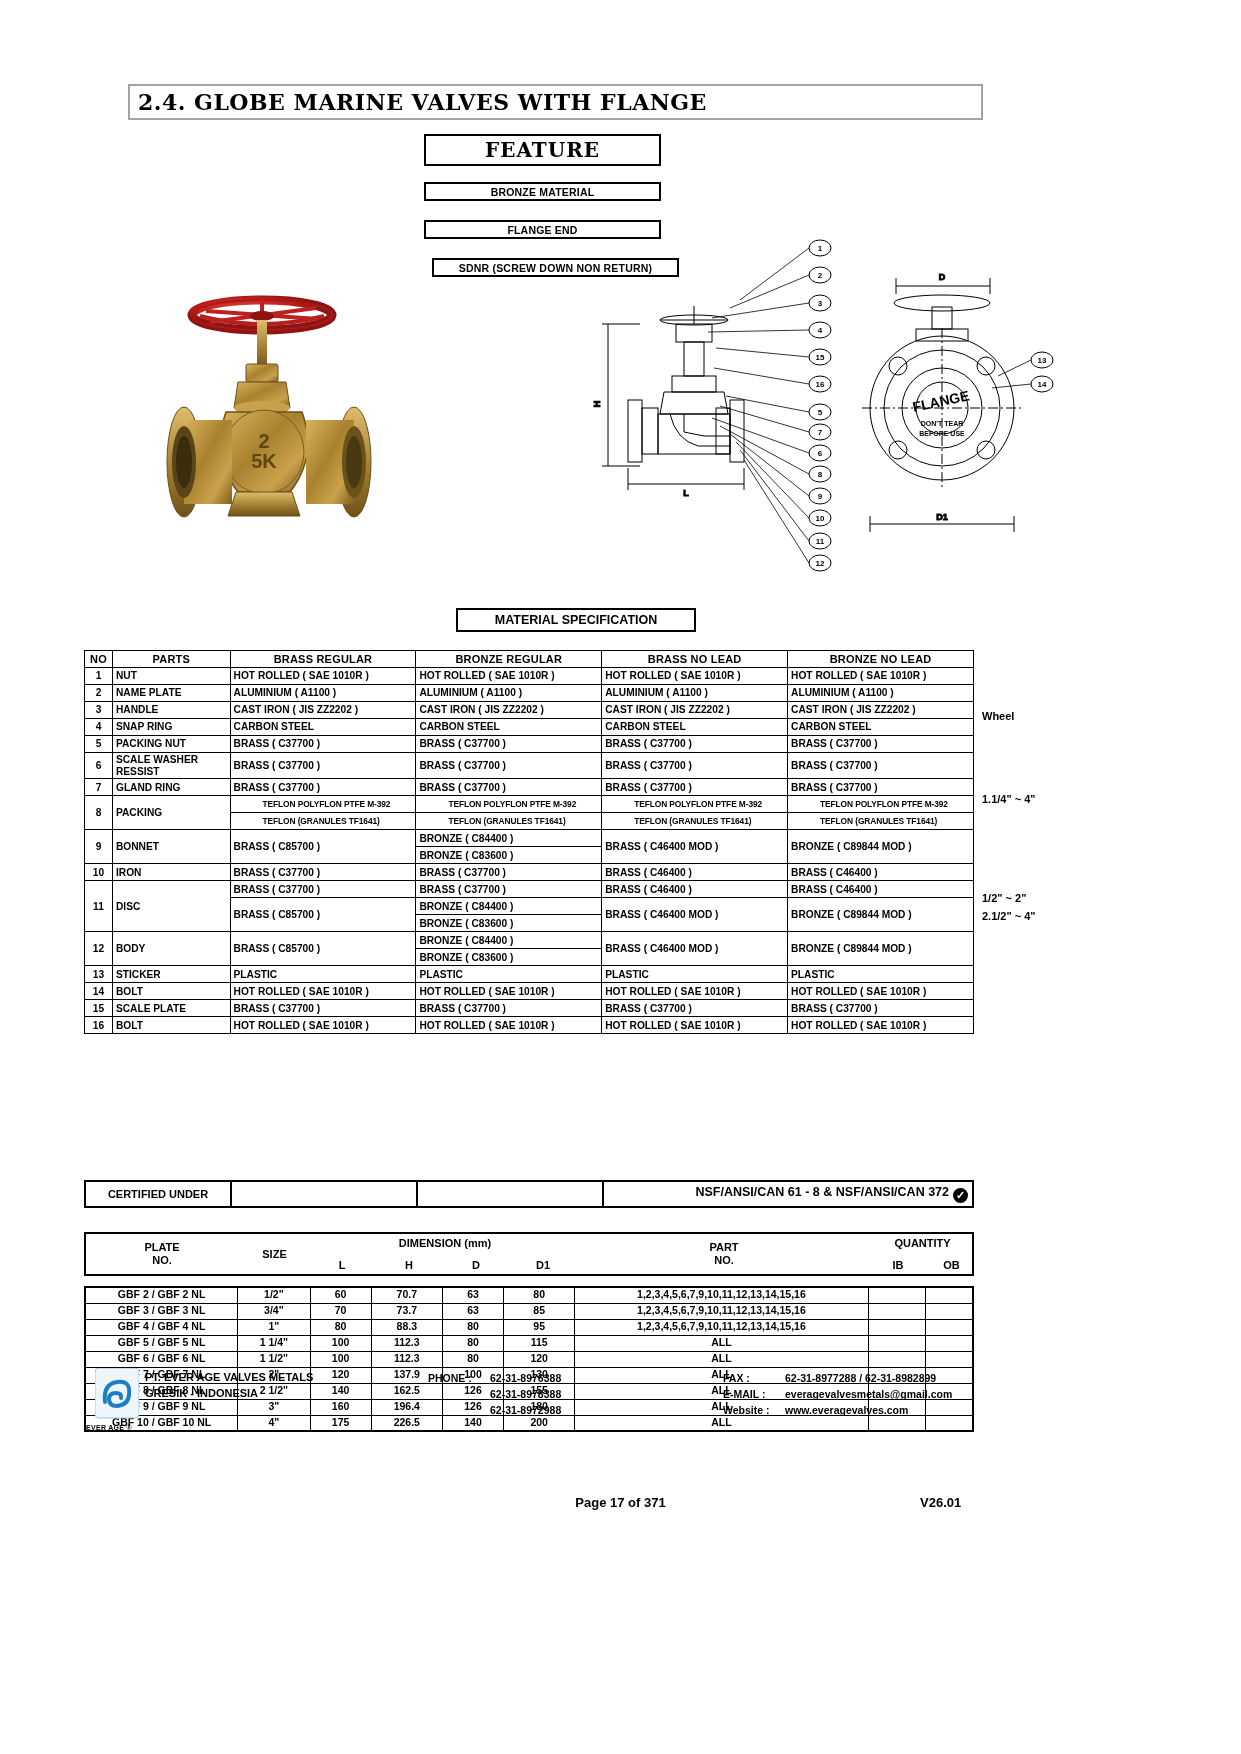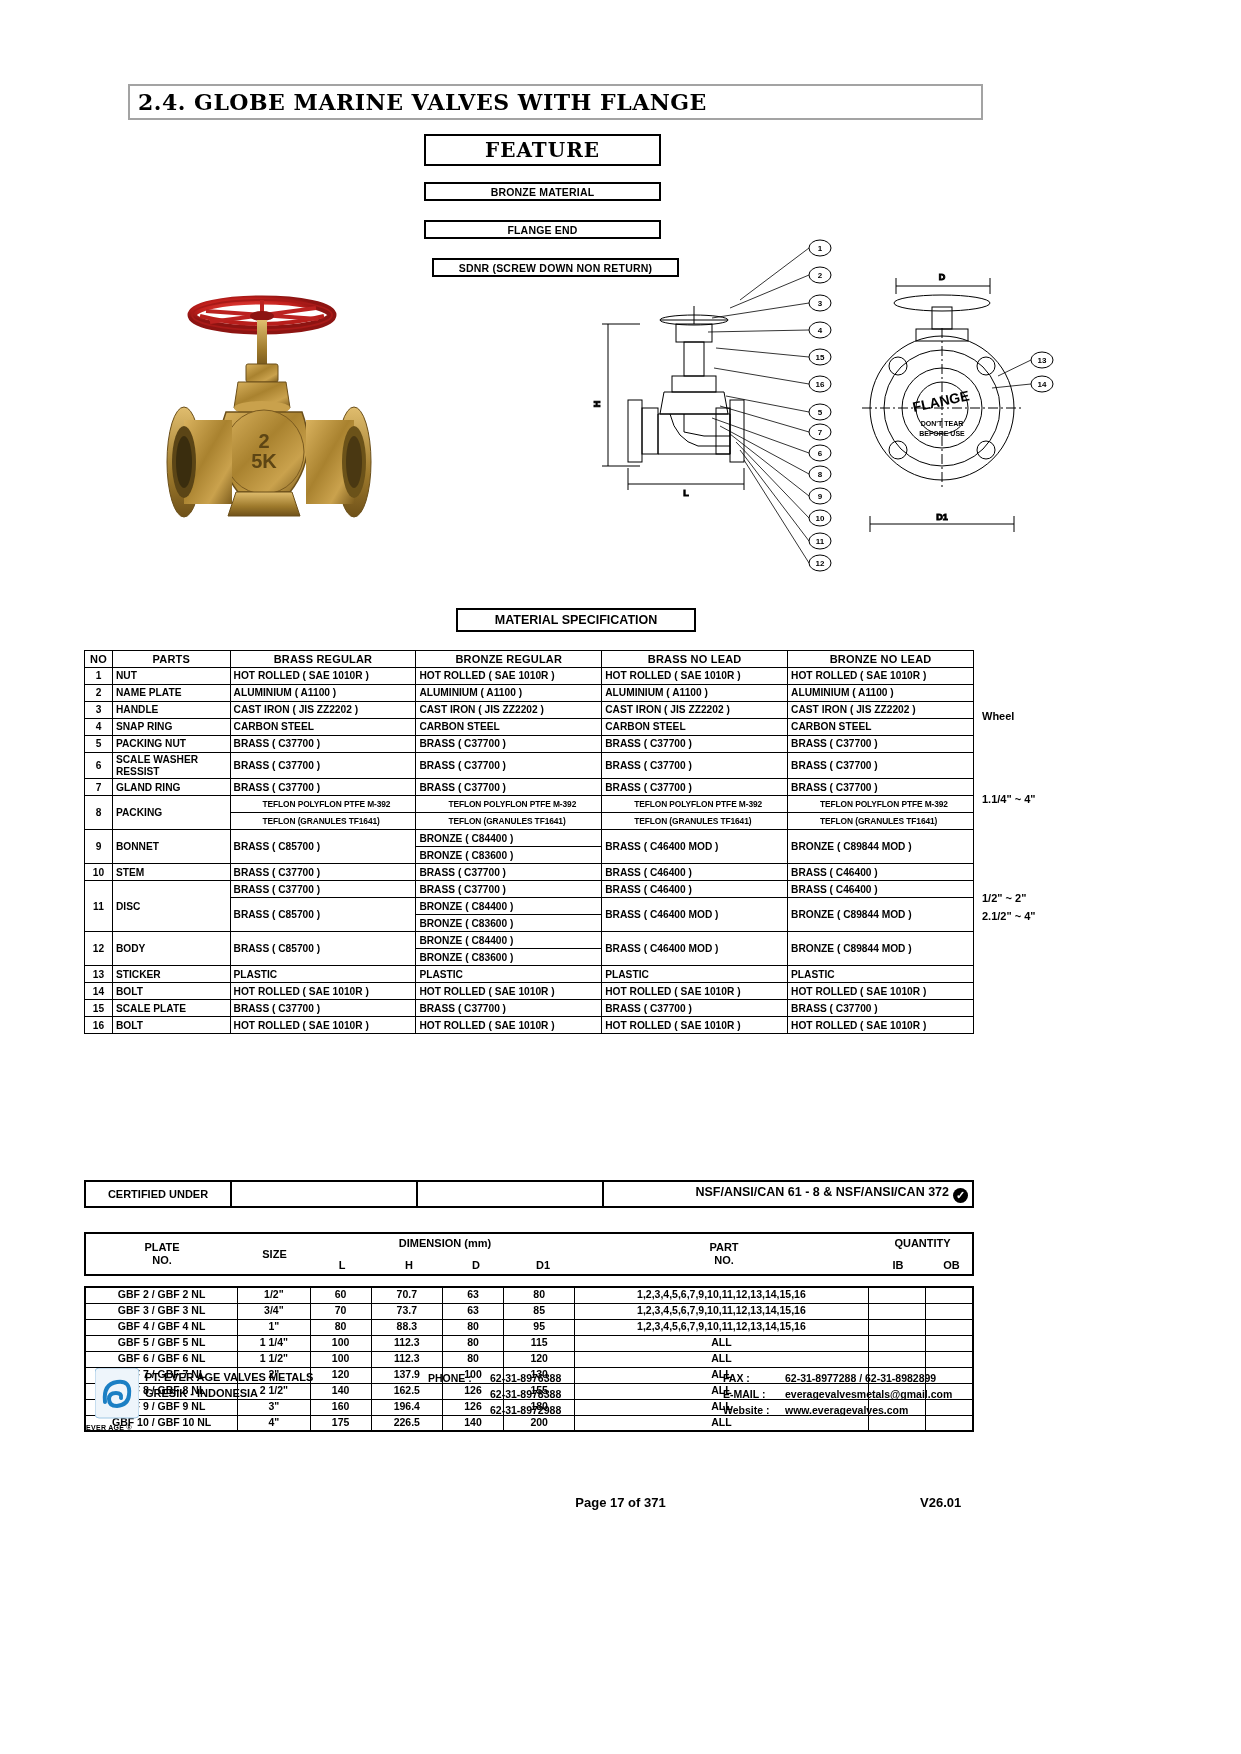--- a/index.html
+++ b/index.html
@@ -396,21 +396,21 @@
           <td class="c-mat" rowspan="2">BRASS ( C85700 )</td>
           <td class="c-mat">BRONZE ( C84400 )</td>
           <td class="c-mat" rowspan="2">BRASS ( C46400 MOD )</td>
           <td class="c-mat" rowspan="2">BRONZE ( C89844 MOD )</td>
         </tr>
         <tr>
           <td class="c-mat">BRONZE ( C83600 )</td>
         </tr>
         <tr>
           <td class="c-no ctr" rowspan="1">10</td>
-          <td class="c-part" rowspan="1" style="white-space: normal;">STEM</td>
+          <td class="c-part" rowspan="1" style="white-space: normal;">IRON</td>
           <td class="c-mat" rowspan="1">BRASS ( C37700 )</td>
           <td class="c-mat" rowspan="1">BRASS ( C37700 )</td>
           <td class="c-mat" rowspan="1">BRASS ( C46400 )</td>
           <td class="c-mat" rowspan="1">BRASS ( C46400 )</td>
         </tr>
         <tr>
           <td class="c-no ctr" rowspan="3">11</td>
           <td class="c-part" rowspan="3" style="white-space: normal;">DISC</td>
           <td class="c-mat">BRASS ( C37700 )</td>
           <td class="c-mat">BRASS ( C37700 )</td>

